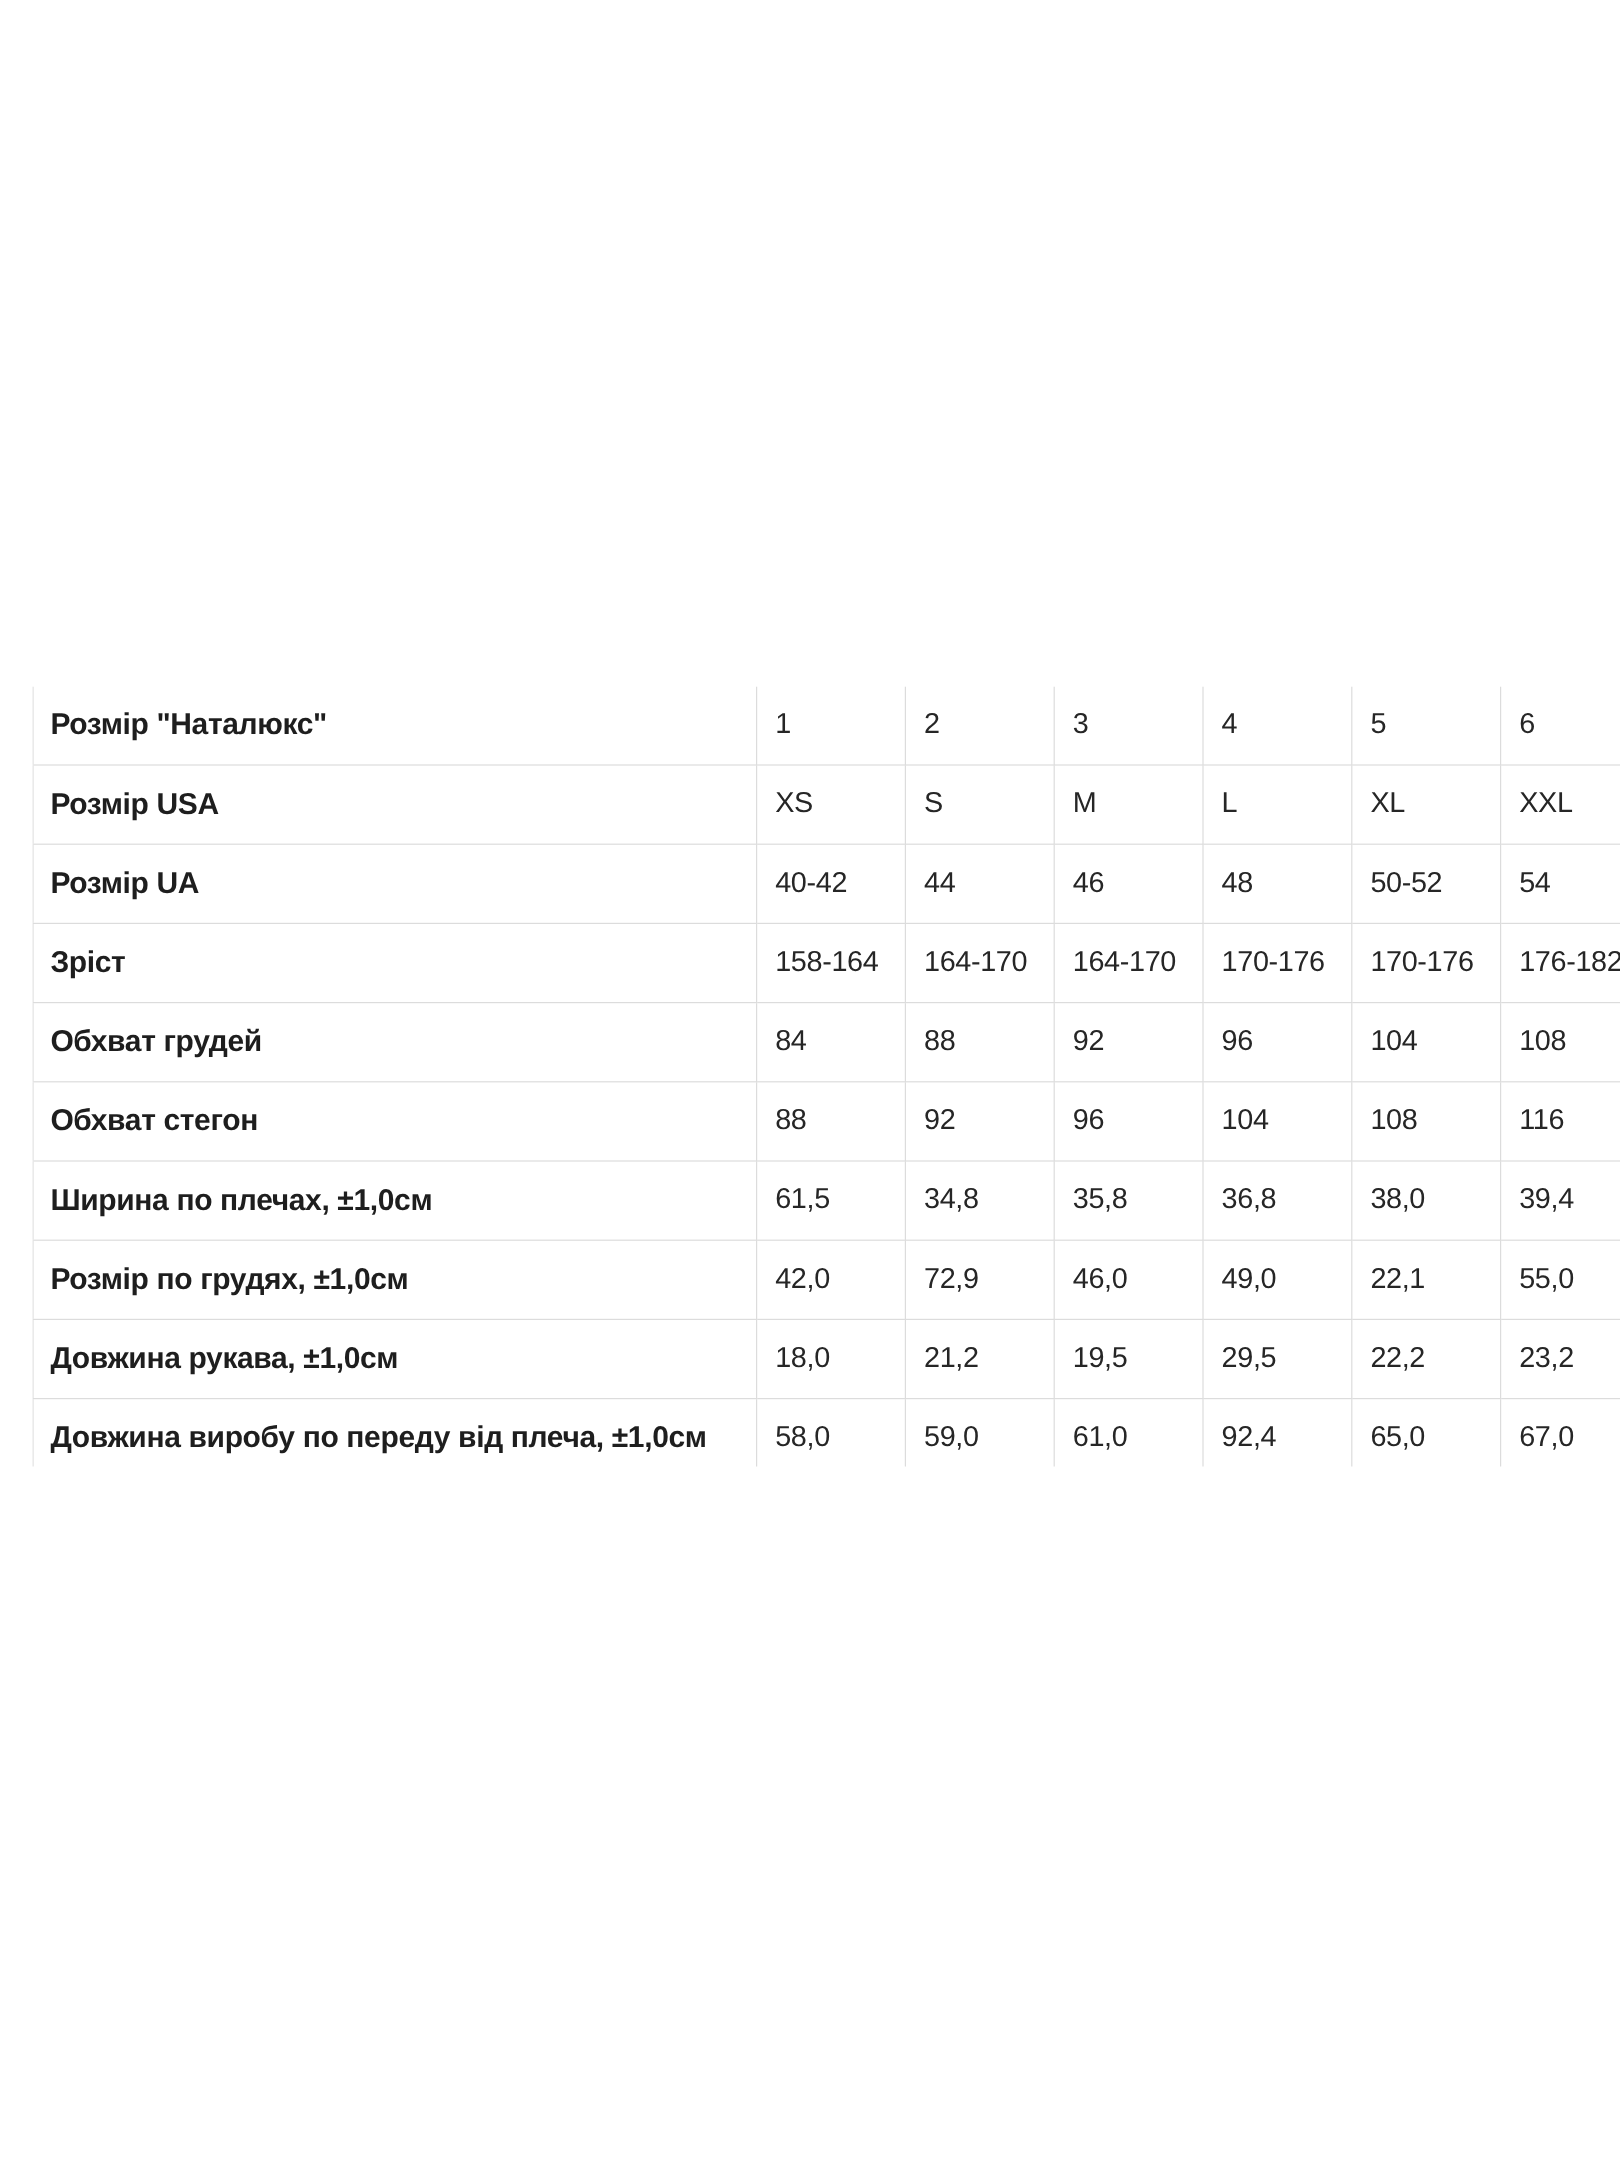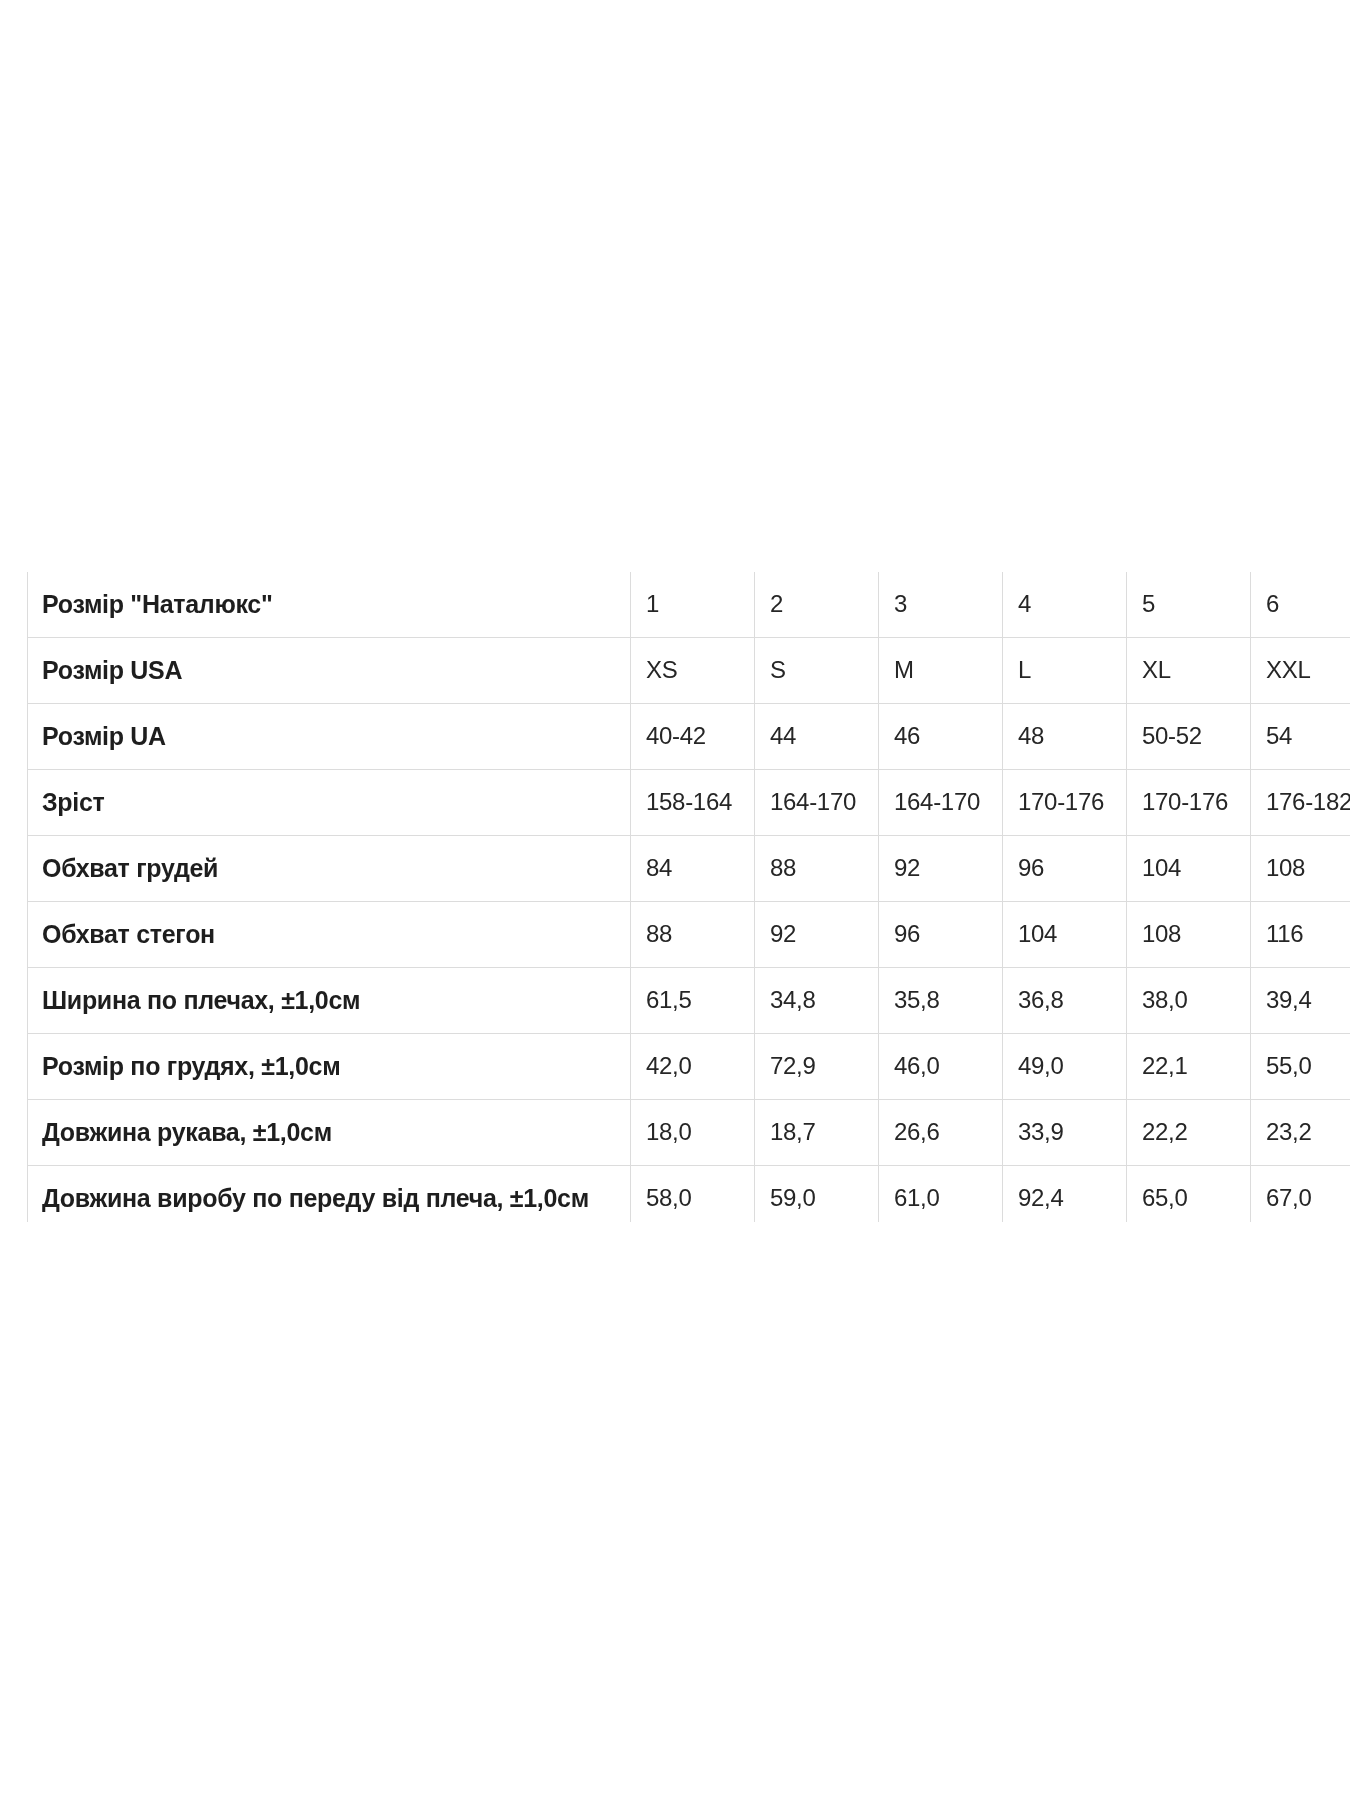--- a/index.html
+++ b/index.html
@@ -138,23 +138,23 @@
             <td class="value-cell">42,0</td>
             <td class="value-cell">72,9</td>
             <td class="value-cell">46,0</td>
             <td class="value-cell">49,0</td>
             <td class="value-cell">22,1</td>
             <td class="value-cell">55,0</td>
           </tr>
           <tr>
             <td class="label-cell">Довжина рукава, ±1,0см</td>
             <td class="value-cell">18,0</td>
-            <td class="value-cell">18,7</td>
-            <td class="value-cell">26,6</td>
-            <td class="value-cell">33,9</td>
+            <td class="value-cell">21,2</td>
+            <td class="value-cell">19,5</td>
+            <td class="value-cell">29,5</td>
             <td class="value-cell">22,2</td>
             <td class="value-cell">23,2</td>
           </tr>
           <tr>
             <td class="label-cell">Довжина виробу по переду від плеча, ±1,0см</td>
             <td class="value-cell">58,0</td>
             <td class="value-cell">59,0</td>
             <td class="value-cell">61,0</td>
             <td class="value-cell">92,4</td>
             <td class="value-cell">65,0</td>

